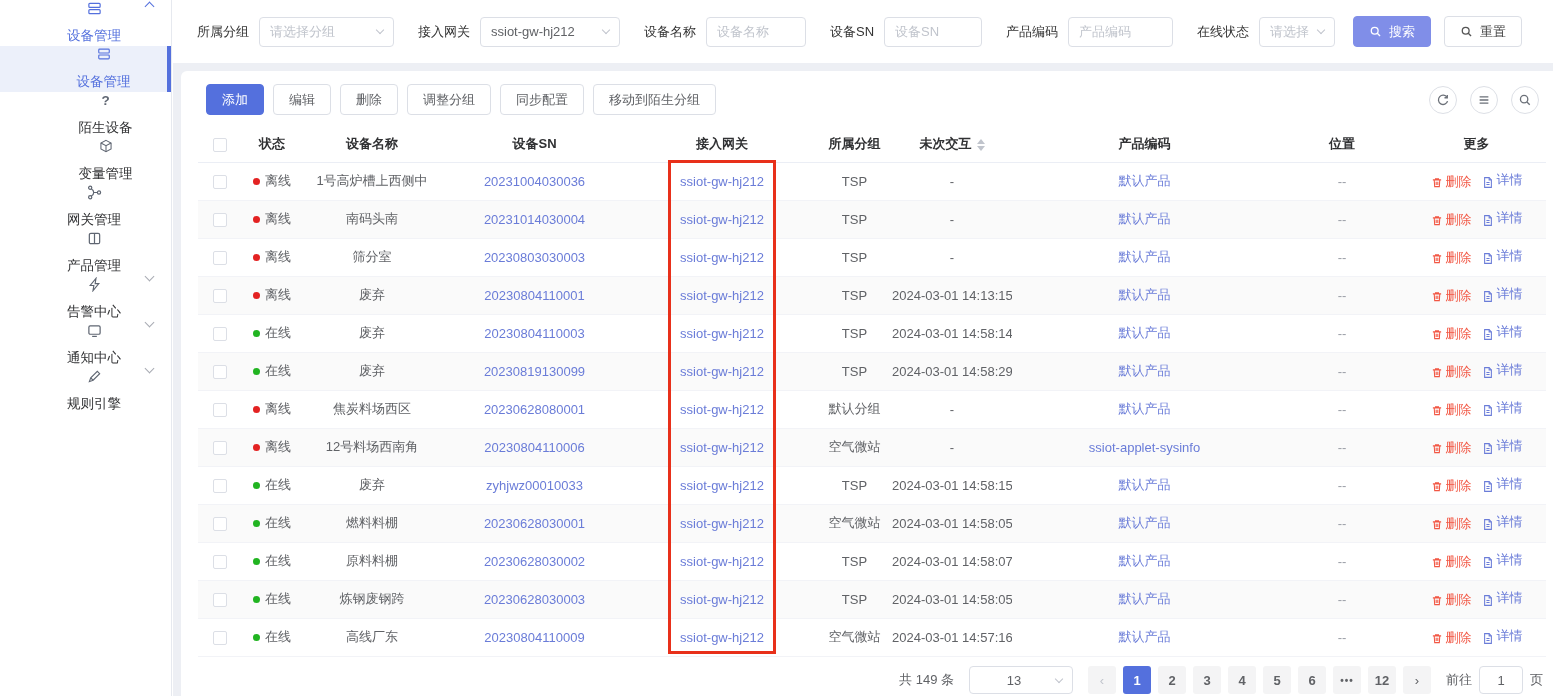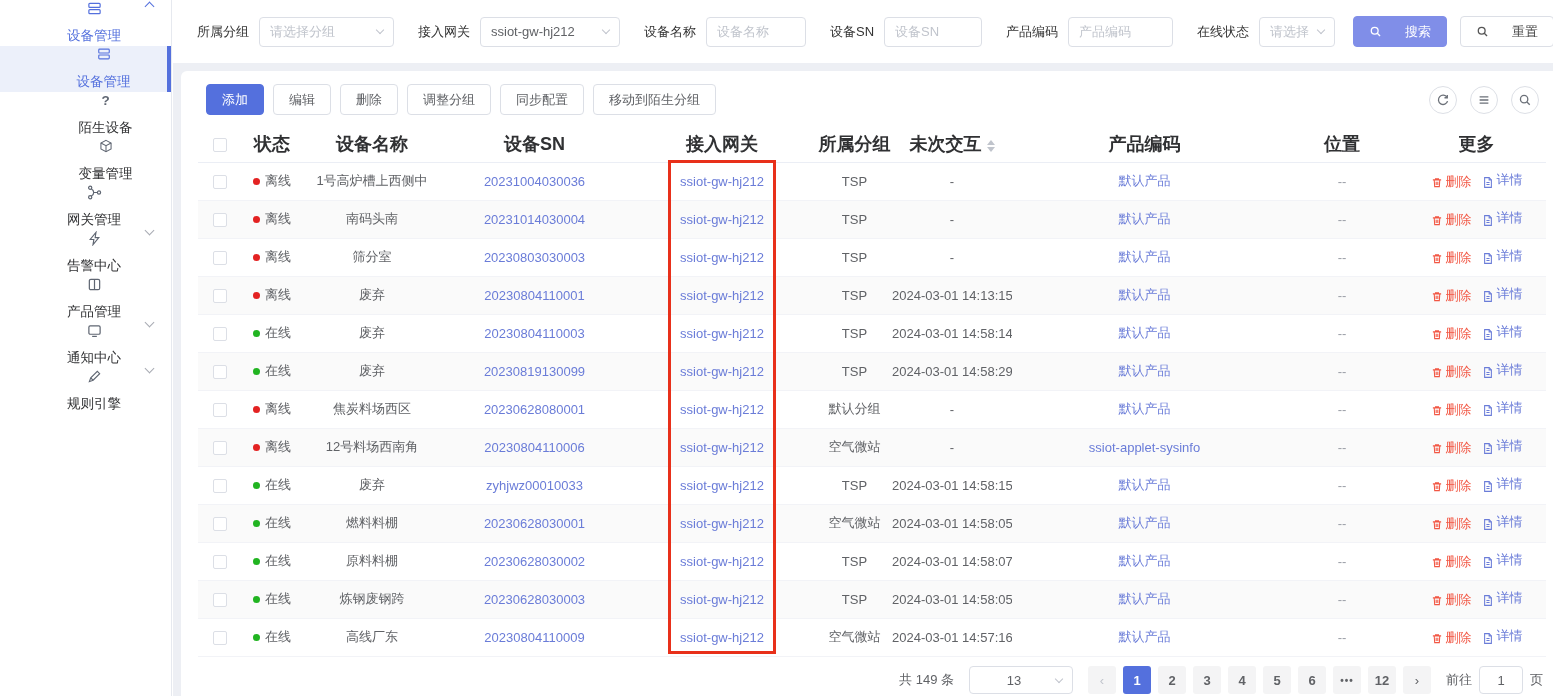--- a/index.html
+++ b/index.html
@@ -35,36 +35,36 @@
   .sel { height:30px; border:1px solid #dcdfe6; border-radius:4px; background:#fff;
          display:flex; align-items:center; justify-content:space-between; padding:0 10px;
          color:#bfc3cb; cursor:pointer; }
   .sel .selval { color:#606266; }
   .scaret { width:6px; height:6px; border-right:1.2px solid #c0c4cc; border-bottom:1.2px solid #c0c4cc;
             transform:rotate(45deg); margin-top:-3px; flex:none; margin-left:8px; }
   .inp { height:30px; border:1px solid #dcdfe6; border-radius:4px; padding:0 10px;
          font-size:13px; color:#606266; font-family:inherit; outline:none; }
   .inp::placeholder { color:#c0c4cc; }
   .btn { height:31px; border:1px solid #dcdfe6; background:#fff; border-radius:4px; padding:0 15px;
-         font-size:13px; color:#606266; display:inline-flex; align-items:center; gap:23px;
+         font-size:13px; color:#606266; display:inline-flex; align-items:center; gap:7px;
          cursor:pointer; font-family:inherit; white-space:nowrap; }
   .btn.primary { background:var(--primary,#5470dd); border-color:var(--primary,#5470dd); color:#fff; }
   .btn.search { background:var(--search-button,#808ee8); border-color:var(--search-button,#808ee8); color:#fff; margin-left:4px; }
   .btn.reset { margin-left:13px; color:#444; }
   
   .table-card { position:absolute; left:8px; top:71px; right:0; bottom:0; background:#fff;
                 border-radius:6px 0 0 0; }
   .toolbar { display:flex; align-items:center; padding:13px 14px 12px 25px; }
   .toolbar .btn { margin-right:9px; }
   .toolbar-right { margin-left:auto; display:flex; gap:13px; }
   .circle-btn { width:28px; height:28px; border:1px solid #dde0e6; border-radius:50%;
                 display:flex; align-items:center; justify-content:center; color:#6b7078;
                 background:#fff; cursor:pointer; }
   table { border-collapse:collapse; table-layout:fixed; margin-left:17px; width:1348px; }
-  th { height:35px; font-weight:700; font-size:18px; color:#303133; border-bottom:1px solid #ebeef5;
+  th { height:35px; font-weight:700; font-size:13px; color:#303133; border-bottom:1px solid #ebeef5;
        text-align:center; white-space:nowrap; }
   td { height:38px; text-align:center; color:#606266; font-size:13px; border-bottom:1px solid #f2f3f7;
        overflow:hidden; white-space:nowrap; }
   tr.stripe td { background:#fafafa; }
   .dot { display:inline-block; width:7px; height:7px; border-radius:50%; margin-right:5px; vertical-align:middle; }
   .dot.on { background:var(--online,#21b421); }
   .dot.off { background:var(--offline,#e32222); }
   .lnk { color:var(--link,#6a7cd8); cursor:pointer; text-decoration:none; }
   .loc { color:#9a9ea6; }
   .act { display:inline-flex; align-items:center; gap:3px; cursor:pointer; }
@@ -141,35 +141,35 @@
           <circle cx="3.4" cy="3" r="1.7"></circle>
           <circle cx="3.4" cy="13" r="1.7"></circle>
           <circle cx="12.8" cy="8" r="1.7"></circle>
           <path d="M4.6 4.3 C8 5.8 8 10.2 4.6 11.7 M7.2 8 H11"></path>
         </svg>
     </span>
     <span>网关管理</span>
   </div>
   <div class="nav-item">
     <span class="nicon">
-      <svg width="15" height="15" viewBox="0 0 16 16" fill="none" stroke="currentColor" stroke-width="1.2">
-          <path d="M9.6 1.4 L3.4 9 H7.3 L6.4 14.6 L12.6 7 H8.7 Z"></path>
-        </svg>
-    </span>
-    <span>告警中心</span>
-    <i class="caret down"></i>
-  </div>
-  <div class="nav-item">
-    <span class="nicon">
       <svg width="15" height="15" viewBox="0 0 16 16" fill="none" stroke="currentColor" stroke-width="1.3">
           <rect x="2.5" y="2.5" width="11" height="11" rx="1.6"></rect>
           <path d="M8 2.5 V13.5"></path>
         </svg>
     </span>
     <span>产品管理</span>
+  </div>
+  <div class="nav-item">
+    <span class="nicon">
+      <svg width="15" height="15" viewBox="0 0 16 16" fill="none" stroke="currentColor" stroke-width="1.2">
+          <path d="M9.6 1.4 L3.4 9 H7.3 L6.4 14.6 L12.6 7 H8.7 Z"></path>
+        </svg>
+    </span>
+    <span>告警中心</span>
+    <i class="caret down"></i>
   </div>
   <div class="nav-item">
     <span class="nicon">
       <svg width="15" height="15" viewBox="0 0 16 16" fill="none" stroke="currentColor" stroke-width="1.3">
           <rect x="2" y="3" width="12" height="9" rx="1.4"></rect>
           <path d="M5.5 14.3 H10.5"></path>
         </svg>
     </span>
     <span>通知中心</span>
     <i class="caret down"></i>

